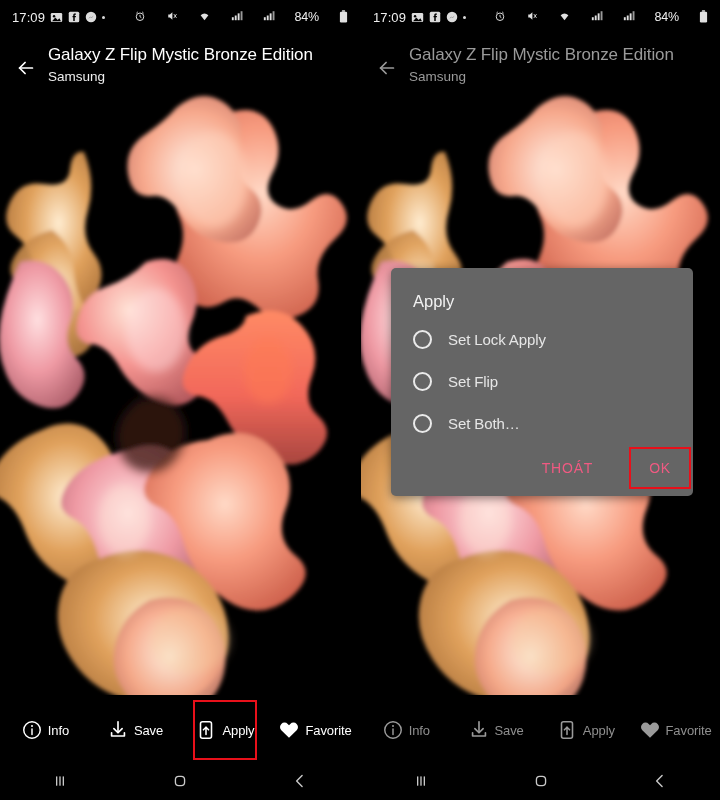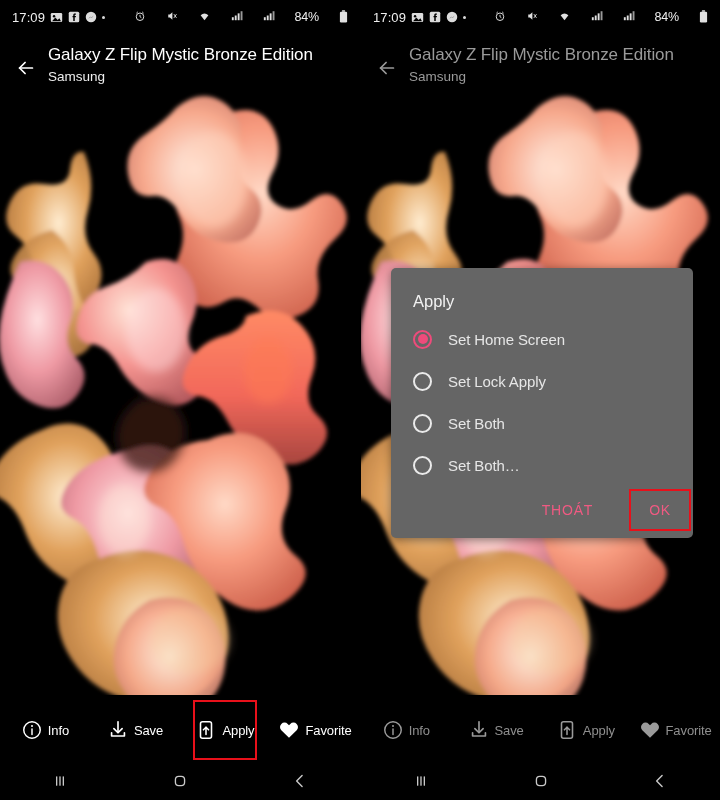--- a/index.html
+++ b/index.html
@@ -516,30 +516,26 @@
       <div class="htitles">
         <div class="h-title">Galaxy Z Flip Mystic Bronze Edition</div>
         <div class="h-sub">Samsung</div>
       </div>
     </div>
 
     <div class="dialog">
       <div class="dlg-title">Apply</div>
 
       <div class="dlg-opt">
-        <span class="radio sel"></span>
-        <span class="dlg-opt-label">Set Home Screen</span>
+        <span class="radio"></span>
+        <span class="dlg-opt-label">Set Lock Apply</span>
       </div>
       <div class="dlg-opt">
         <span class="radio"></span>
-        <span class="dlg-opt-label">Set Lock Apply</span>
-      </div>
-      <div class="dlg-opt">
-        <span class="radio"></span>
-        <span class="dlg-opt-label">Set Both</span>
+        <span class="dlg-opt-label">Set Flip</span>
       </div>
       <div class="dlg-opt">
         <span class="radio"></span>
         <span class="dlg-opt-label">Set Both…</span>
       </div>
 
       <div class="dlg-actions">
         <button class="dlg-btn">THOÁT</button>
         <button class="dlg-btn ok">
           <span>OK</span>

